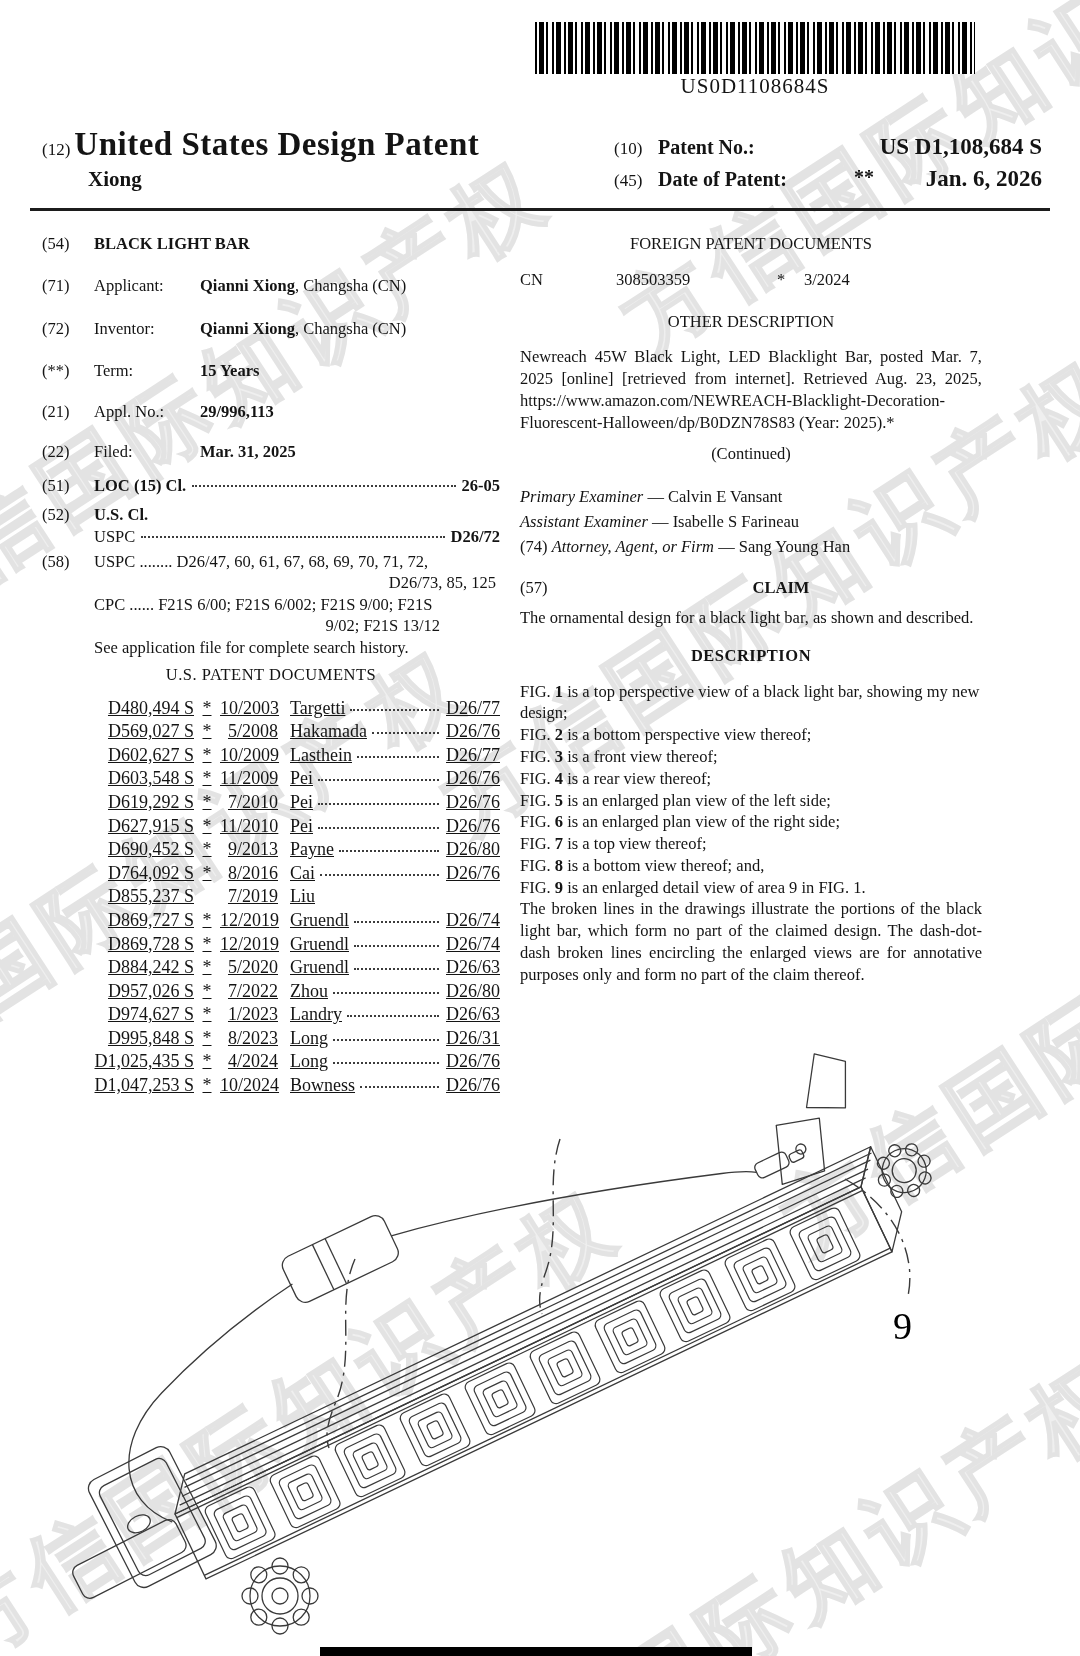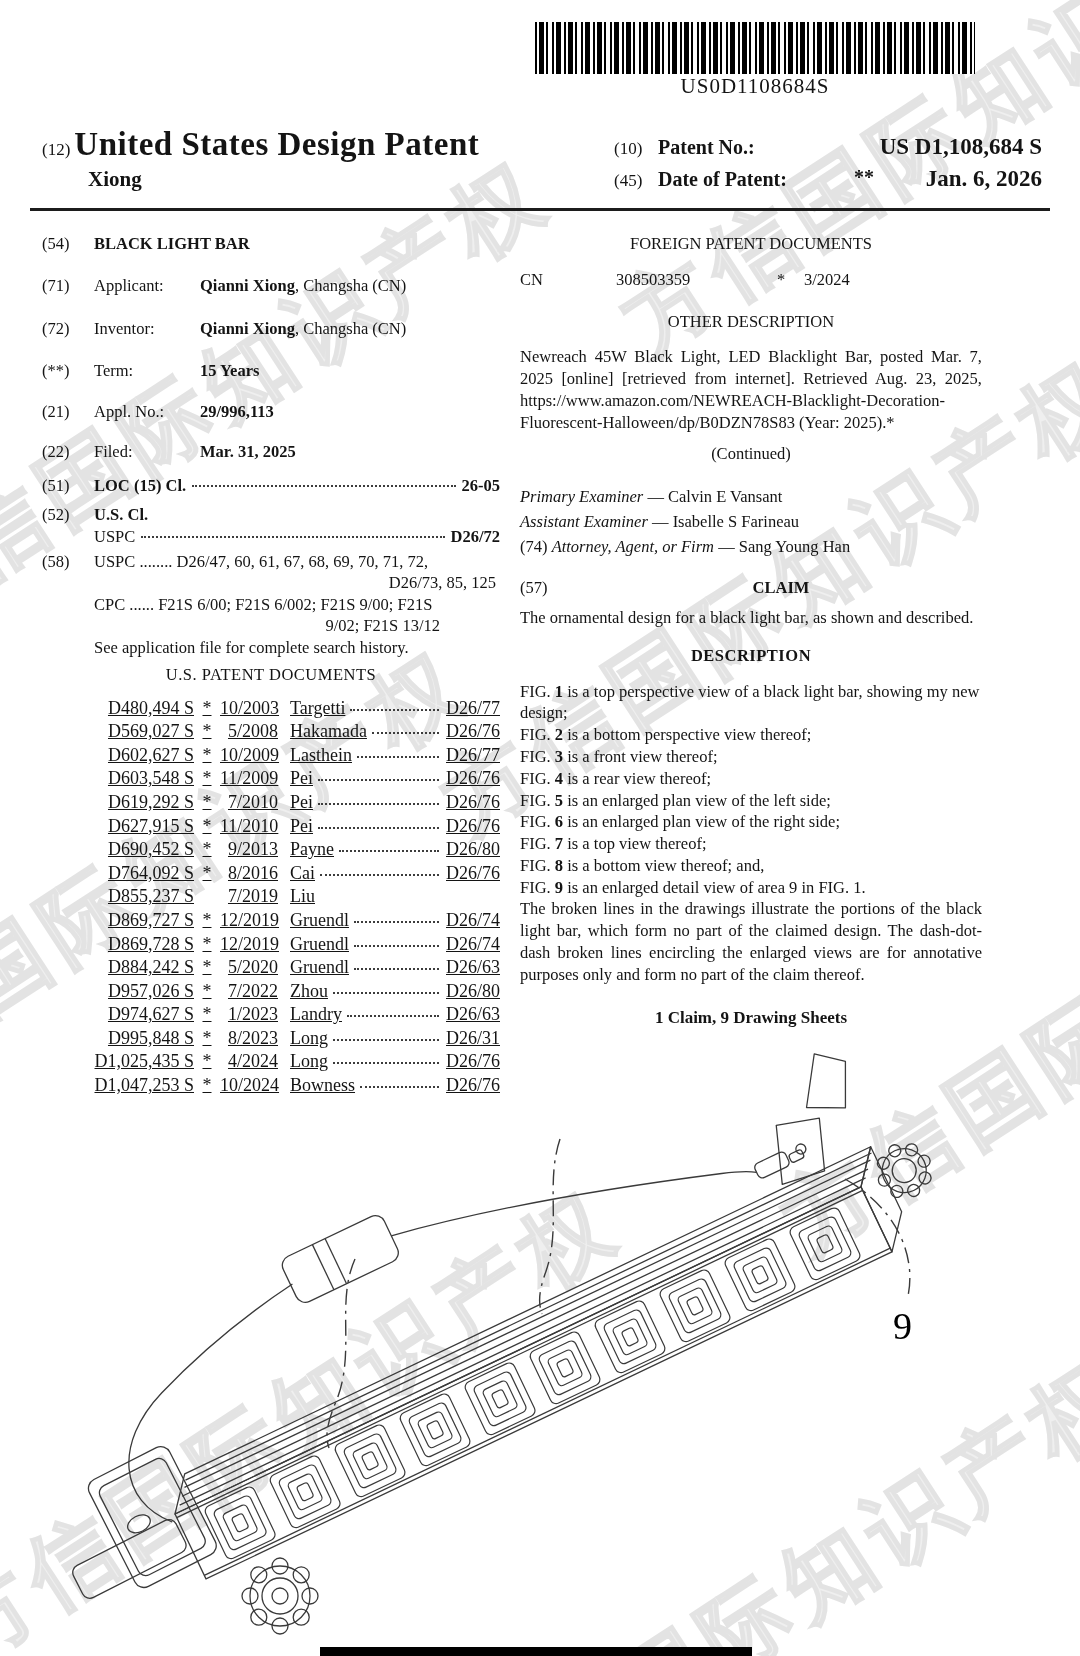--- a/index.html
+++ b/index.html
@@ -380,21 +380,20 @@
 
           <div class="fig-line"><span>FIG.</span> <span class="b">7</span> <span>is a top view thereof;</span></div>
 
           <div class="fig-line"><span>FIG.</span> <span class="b">8</span> <span>is a bottom view thereof; and,</span></div>
 
           <div class="fig-line"><span>FIG.</span> <span class="b">9</span> <span>is an enlarged detail view of area 9 in FIG. 1.</span></div>
         </div>
 
       <div class="just">The broken lines in the drawings illustrate the portions of the black light bar, which form no part of the claimed design. The dash-dot-dash broken lines encircling the enlarged views are for annotative purposes only and form no part of the claim thereof.</div>
 
-      <div class="sheets">1 Claim, 9 Drawing Sheets</div>
     </div>
 
     <svg class="drawing" width="930" height="612" viewBox="0 0 930 612">
       <defs>
         <g id="cell" fill="none" stroke="#3a3a3a" stroke-width="1.2">
           <rect x="0" y="0" width="54" height="58" rx="6"></rect>
           <rect x="7" y="7" width="40" height="44" rx="5"></rect>
           <rect x="14" y="14" width="26" height="30" rx="4"></rect>
           <rect x="21" y="21" width="12" height="16" rx="3"></rect>
         </g>

